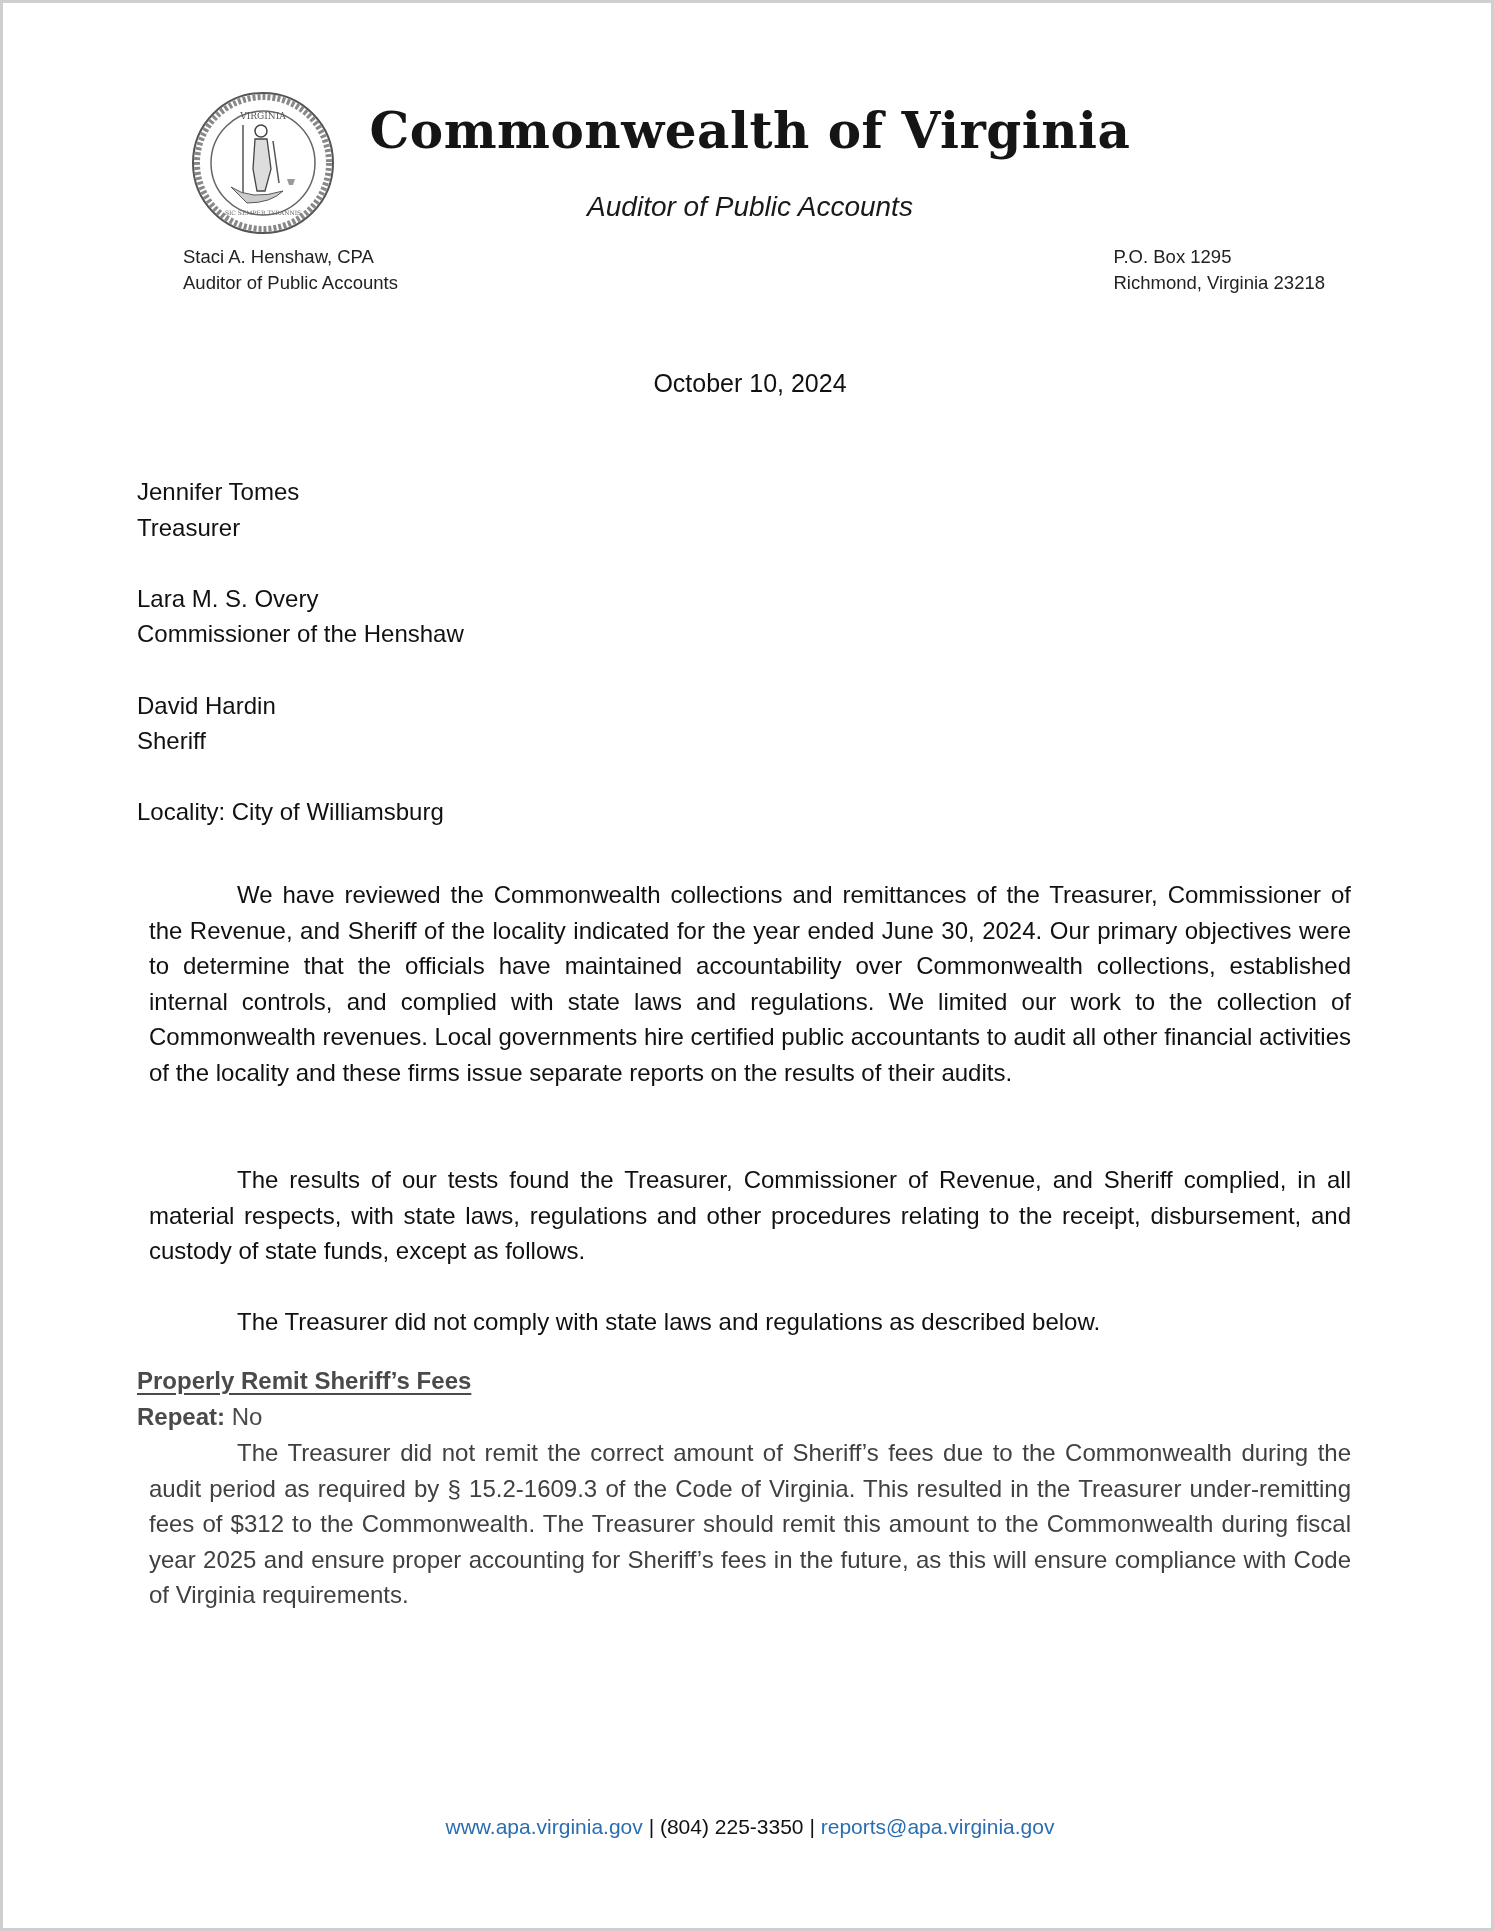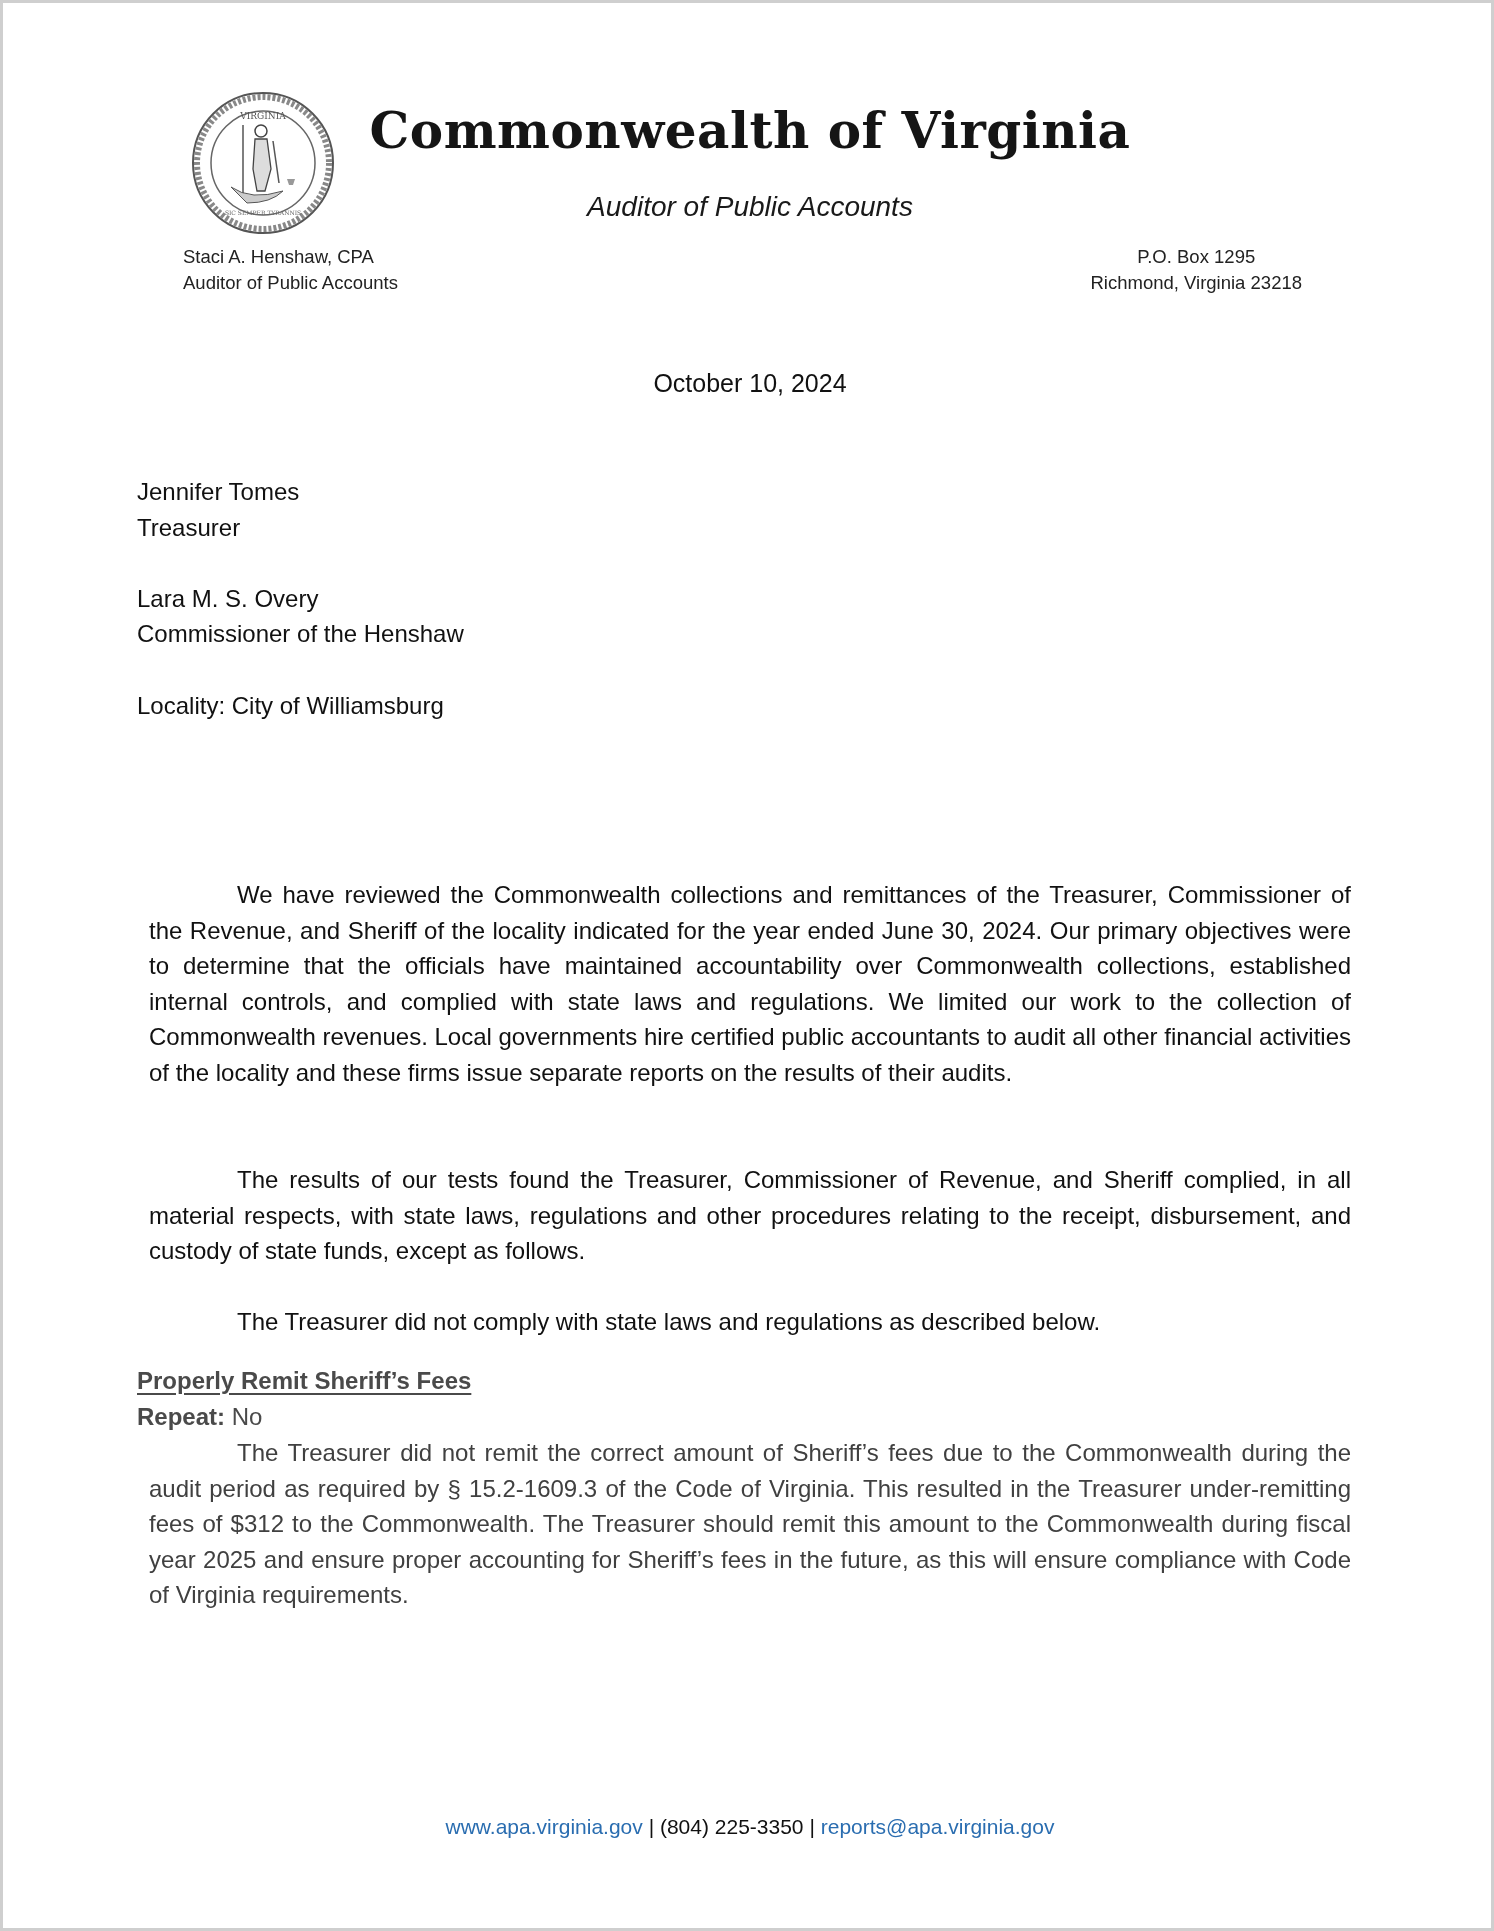--- a/index.html
+++ b/index.html
@@ -7,22 +7,22 @@
          font-family: "Liberation Sans", "DejaVu Sans", sans-serif; color: #111; }
   .page { position: absolute; left: 0; top: 0; width: 1488px; height: 1925px;
           border: 3px solid #cfcfcf; background: #fff; }
   .seal { position: absolute; left: 188px; top: 88px; width: 144px; height: 144px; }
   .title { position: absolute; left: 0; width: 1494px; top: 98px; text-align: center;
            font-family: "DejaVu Serif", "Liberation Serif", serif; font-weight: bold;
            font-size: 50px; letter-spacing: 0.5px; color: #151515; }
   .subtitle { position: absolute; left: 0; width: 1494px; top: 188px; text-align: center;
               font-style: italic; font-size: 28px; color: #1a1a1a; }
   .hdr-left { position: absolute; left: 180px; top: 241px; font-size: 18.5px; line-height: 26px; color: #222; }
-  .hdr-right { position: absolute; right: 189px; top: 241px; font-size: 18.5px; line-height: 26px;
-               color: #222; text-align: center; }
+  .hdr-right { position: absolute; right: 166px; top: 241px; font-size: 18.5px; line-height: 26px;
+               color: #222; text-align: left; }
   .date { position: absolute; left: 0; width: 1494px; top: 366px; text-align: center; font-size: 25px; }
   .block { position: absolute; left: 134px; width: 1226px; font-size: 24px; line-height: 35.6px; }
   .block p { margin: 12px; }
   .just { text-align: justify; }
   .indent { text-indent: 88px; }
   .recip { top: 471px; }
   .recip .grp { margin-bottom: 35.6px; }
   .para1 { top: 862px; }
   .para2 { top: 1147px; }
   .para3 { top: 1289px; }
@@ -69,20 +69,24 @@
 
   <div class="block recip">
     <div class="grp">
       <div>Jennifer Tomes</div>
       <div>Treasurer</div>
     </div>
     <div class="grp">
       <div>Lara M. S. Overy</div>
       <div>Commissioner of the Henshaw</div>
     </div>
+    <div class="grp">
+      <div>David Hardin</div>
+      <div>Sheriff</div>
+    </div>
     <div>Locality: City of Williamsburg</div>
   </div>
 
   <div class="block para1">
     <p class="just indent">We have reviewed the Commonwealth collections and remittances of the Treasurer, Commissioner of the Revenue, and Sheriff of the locality indicated for the year ended June 30, 2024. Our primary objectives were to determine that the officials have maintained accountability over Commonwealth collections, established internal controls, and complied with state laws and regulations. We limited our work to the collection of Commonwealth revenues.  Local governments hire certified public accountants to audit all other financial activities of the locality and these firms issue separate reports on the results of their audits.</p>
   </div>
   <div class="block para2">
     <p class="just indent">The results of our tests found the Treasurer, Commissioner of Revenue, and Sheriff complied, in all material respects, with state laws, regulations and other procedures relating to the receipt, disbursement, and custody of state funds, except as follows.</p>
   </div>
   <div class="block para3">

